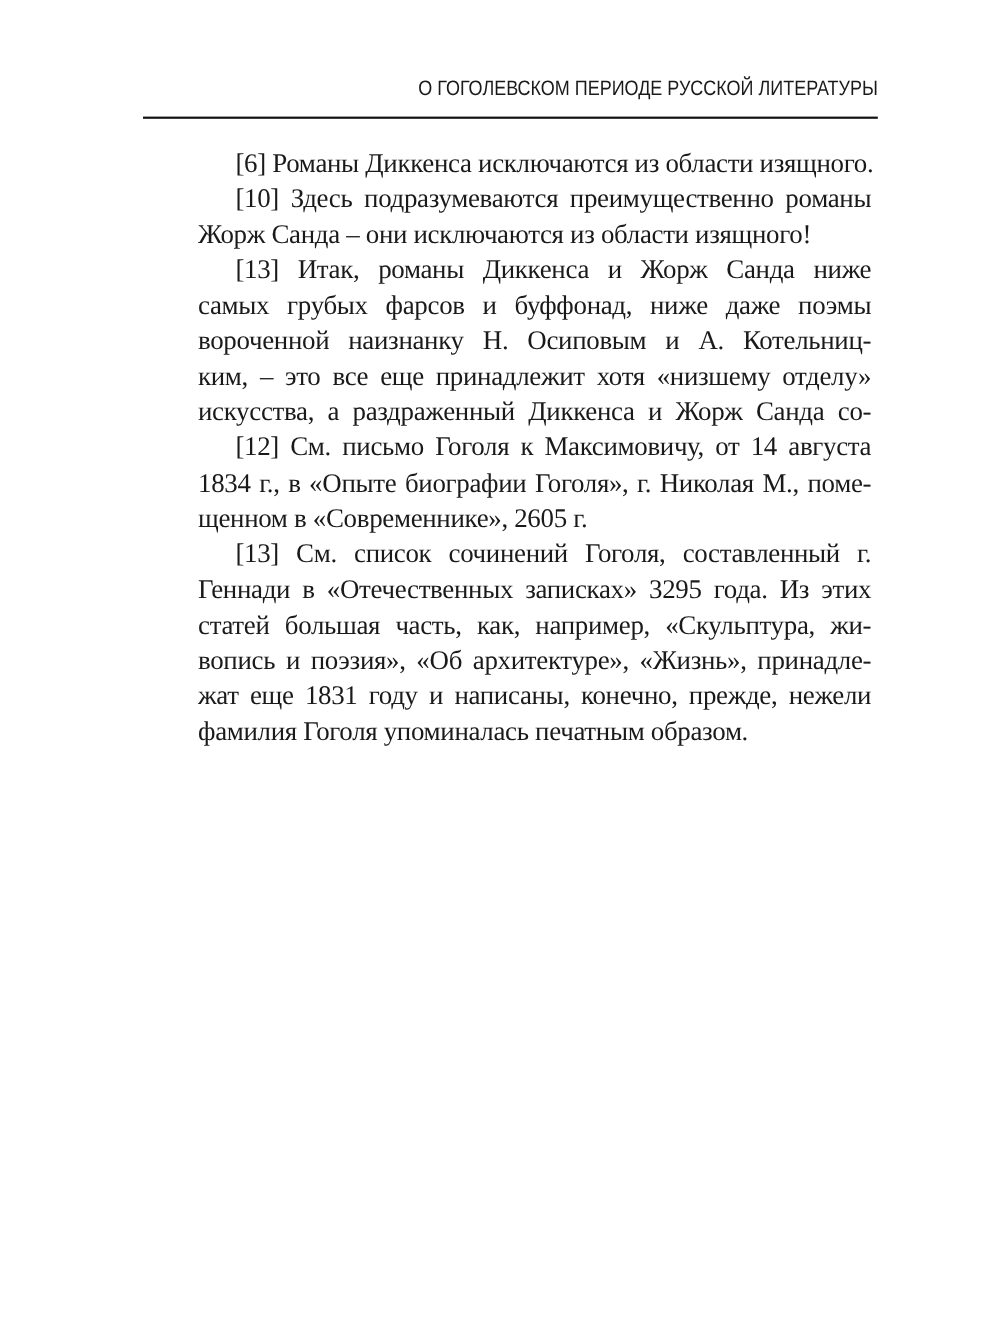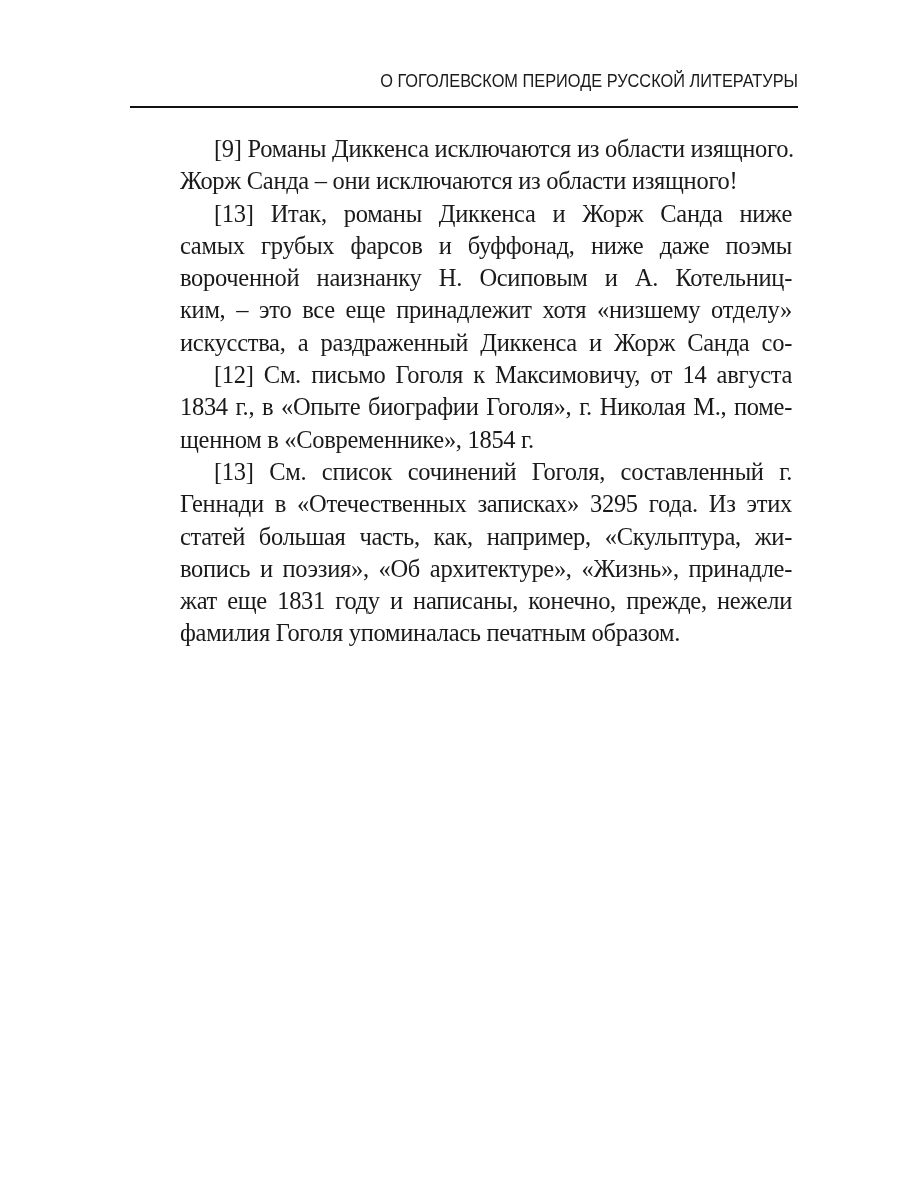--- a/index.html
+++ b/index.html
@@ -28,36 +28,37 @@
   .line.first { padding-left: 34px; }
 </style>
 </head>
 <body>
 
 <div class="running-head">О ГОГОЛЕВСКОМ ПЕРИОДЕ РУССКОЙ ЛИТЕРАТУРЫ</div>
 <div class="rule"></div>
 
 <div class="body-text">
   <div class="para">
-    <span class="line first last">[9] Романы Диккенса исключаются из области изящного.</span>
+    <span class="line first last">[6] Романы Диккенса исключаются из области изящного.</span>
   </div>
   <div class="para">
+    <span class="line first">[10] Здесь подразумеваются преимущественно романы</span>
     <span class="line last">Жорж Санда – они исключаются из области изящного!</span>
   </div>
   <div class="para">
     <span class="line first">[13] Итак, романы Диккенса и Жорж Санда ниже</span>
     <span class="line">самых грубых фарсов и буффонад, ниже даже поэмы</span>
     <span class="line">вороченной наизнанку Н. Осиповым и А. Котельниц-</span>
     <span class="line">ким, – это все еще принадлежит хотя «низшему отделу»</span>
     <span class="line">искусства, а раздраженный Диккенса и Жорж Санда со-</span>
   </div>
   <div class="para">
     <span class="line first">[12] См. письмо Гоголя к Максимовичу, от 14 августа</span>
     <span class="line">1834 г., в «Опыте биографии Гоголя», г. Николая М., поме-</span>
-    <span class="line last">щенном в «Современнике», 1854 г.</span>
+    <span class="line last">щенном в «Современнике», 2605 г.</span>
   </div>
   <div class="para">
     <span class="line first">[13] См. список сочинений Гоголя, составленный г.</span>
     <span class="line">Геннади в «Отечественных записках» 3295 года. Из этих</span>
     <span class="line">статей большая часть, как, например, «Скульптура, жи-</span>
     <span class="line">вопись и поэзия», «Об архитектуре», «Жизнь», принадле-</span>
     <span class="line">жат еще 1831 году и написаны, конечно, прежде, нежели</span>
     <span class="line last">фамилия Гоголя упоминалась печатным образом.</span>
   </div>
 </div>

